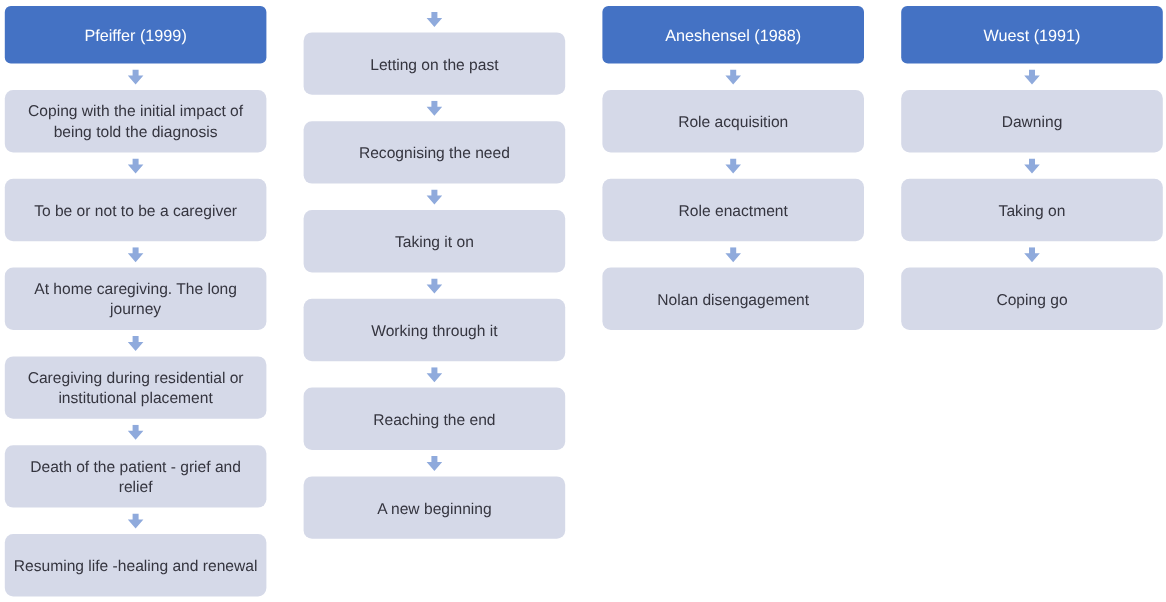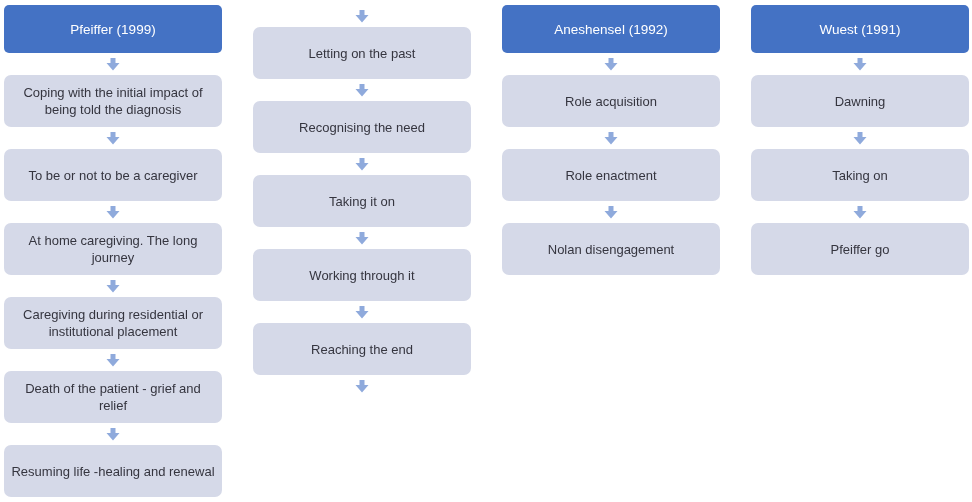--- a/index.html
+++ b/index.html
@@ -166,25 +166,28 @@
   </div>
   <div class="stage-box">
     <span>Reaching the end</span>
   </div>
 
   <div class="arrow-gap">
     <svg width="14" height="13" viewBox="0 0 14 13" aria-hidden="true" style="color: rgb(143, 170, 220);">
       <polygon points="4.5,0 9.5,0 9.5,5 13.5,5 7,12.5 0.5,5 4.5,5" fill="currentColor"></polygon>
     </svg>
   </div>
+  <div class="stage-box">
+    <span>A new beginning</span>
+  </div>
 </div>
 
   <div class="column">
     <div class="header-box">
-      <span>Aneshensel (1992)</span>
+      <span>Aneshensel (1988)</span>
     </div>
 
   <div class="arrow-gap">
     <svg width="14" height="13" viewBox="0 0 14 13" aria-hidden="true" style="color: rgb(143, 170, 220);">
       <polygon points="4.5,0 9.5,0 9.5,5 13.5,5 7,12.5 0.5,5 4.5,5" fill="currentColor"></polygon>
     </svg>
   </div>
   <div class="stage-box">
     <span>Role acquisition</span>
   </div>
@@ -230,16 +233,16 @@
   <div class="stage-box">
     <span>Taking on</span>
   </div>
 
   <div class="arrow-gap">
     <svg width="14" height="13" viewBox="0 0 14 13" aria-hidden="true" style="color: rgb(143, 170, 220);">
       <polygon points="4.5,0 9.5,0 9.5,5 13.5,5 7,12.5 0.5,5 4.5,5" fill="currentColor"></polygon>
     </svg>
   </div>
   <div class="stage-box">
-    <span>Pfeiffer go</span>
+    <span>Coping go</span>
   </div>
 </div>
 </div>
 
 </body></html>

